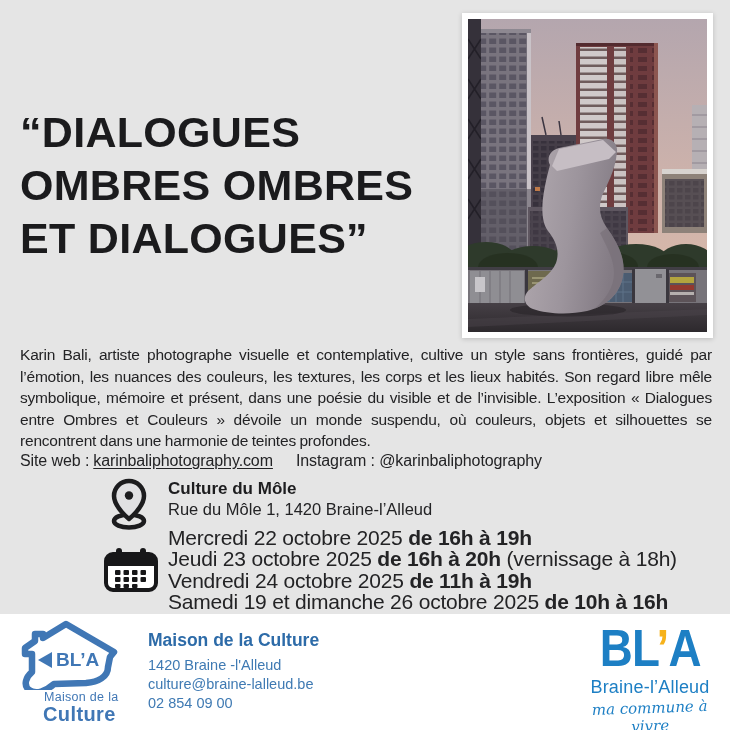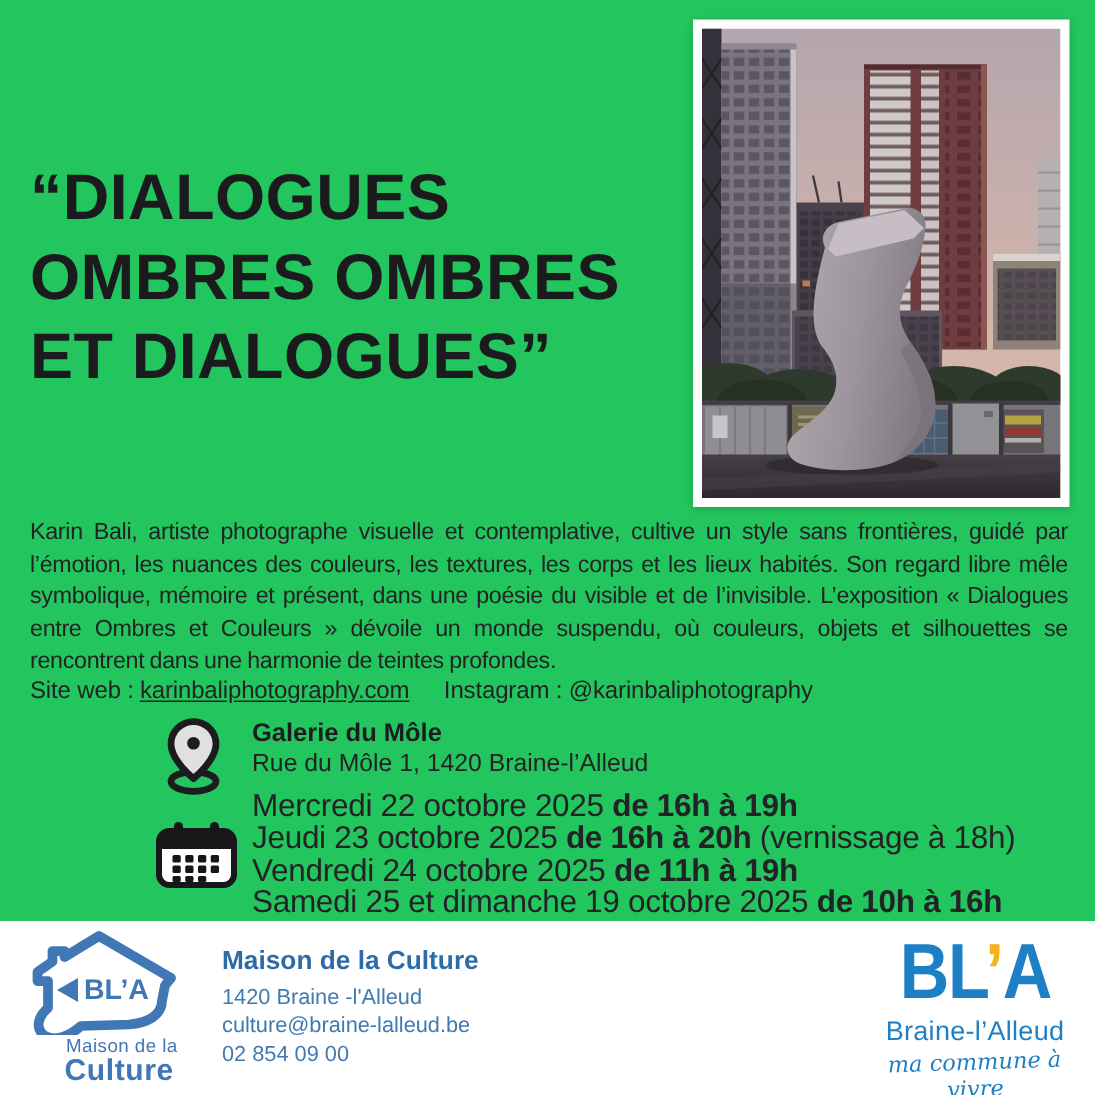--- a/index.html
+++ b/index.html
@@ -1,17 +1,17 @@
 <!DOCTYPE html>
 <html><head>
 <meta charset="utf-8">
 <style>
   html,body{margin:0;padding:0;}
   body{font-family:"Liberation Sans", sans-serif;}
-  #poster{position:relative;width:730px;height:730px;background:#22c55e;overflow:hidden;}
+  #poster{position:relative;width:730px;height:730px;background:#e5e5e5;overflow:hidden;}
 
   
   .photo-frame{position:absolute;left:462px;top:13px;width:251px;height:325px;background:#ffffff;
     box-shadow:0 1px 5px rgba(0,0,0,.18);}
   .photo-frame svg{position:absolute;left:6px;top:6px;display:block;}
 
   
   .title{position:absolute;left:20px;top:106px;width:440px;color:#1b1b1d;
     font-size:43px;font-weight:bold;line-height:53px;letter-spacing:.3px;}
   .author{position:absolute;left:21px;top:287px;color:#1f1f21;font-size:30px;font-weight:400;}
@@ -193,21 +193,21 @@
 
   <div class="webline">
     <span>Site web :</span><span class="lnk">karinbaliphotography.com</span><span>Instagram : @karinbaliphotography</span>
   </div>
 
   <svg class="pin" width="46" height="52" viewBox="0 0 46 52">
     <ellipse cx="23" cy="43" rx="15" ry="6.5" fill="none" stroke="#1c1c1e" stroke-width="4.5"></ellipse>
     <path d="M23,3 C14.7,3 8,9.7 8,18 C8,29 23,41 23,41 C23,41 38,29 38,18 C38,9.7 31.3,3 23,3 Z" fill="#e0e0e2" stroke="#1c1c1e" stroke-width="4.5" stroke-linejoin="round"></path>
     <circle cx="23" cy="17.5" r="4.2" fill="#1c1c1e"></circle>
   </svg>
-  <div class="venue-name">Galerie du Môle</div>
+  <div class="venue-name">Culture du Môle</div>
   <div class="venue-addr">Rue du Môle 1, 1420 Braine-l’Alleud</div>
 
   <svg class="cal" width="56" height="46" viewBox="0 0 56 46">
     <rect x="3" y="7" width="50" height="36" rx="7" fill="#ffffff" stroke="#171719" stroke-width="4"></rect>
     <path d="M10,7 H46 A7,7 0 0 1 53,14 V19 H3 V14 A7,7 0 0 1 10,7 Z" fill="#171719"></path>
     <rect x="13" y="1" width="6" height="11" rx="3" fill="#171719"></rect>
     <rect x="37" y="1" width="6" height="11" rx="3" fill="#171719"></rect>
     <g fill="#171719">
       <rect x="12" y="23" width="5.5" height="5" rx="1"></rect>
         <rect x="20.5" y="23" width="5.5" height="5" rx="1"></rect>
@@ -219,21 +219,21 @@
         <rect x="37.5" y="30" width="5.5" height="5" rx="1"></rect>
       <rect x="12" y="37" width="5.5" height="4" rx="1"></rect>
         <rect x="20.5" y="37" width="5.5" height="4" rx="1"></rect>
         <rect x="29" y="37" width="5.5" height="4" rx="1"></rect>
     </g>
   </svg>
   <div class="sched">
     <div><span>Mercredi 22 octobre 2025 </span><b>de 16h à 19h</b><span></span></div>
     <div><span>Jeudi 23 octobre 2025 </span><b>de 16h à 20h</b><span> (vernissage à 18h)</span></div>
     <div><span>Vendredi 24 octobre 2025 </span><b>de 11h à 19h</b><span></span></div>
-    <div><span>Samedi 25 et dimanche 19 octobre 2025 </span><b>de 10h à 16h</b><span></span></div>
+    <div><span>Samedi 19 et dimanche 26 octobre 2025 </span><b>de 10h à 16h</b><span></span></div>
   </div>
 
   <div class="footer">
 
     <div class="logo-left">
       <svg width="112" height="70" viewBox="0 0 112 70">
         <path d="M54,4 L102,32 L98,37 L96,47 C96,57 86,62 74,63 L42,64 C34,71 24,75 17,70 C11,65 14,57 20,52 L20,34 L13,34 L13,28 L23,21 L23,14 L31,14 L31,18 Z" fill="none" stroke="#4077b5" stroke-width="6.5" stroke-linejoin="round" stroke-linecap="round"></path>
         <path d="M26,40 L40,32 L40,48 Z" fill="#4077b5"></path>
         <text x="44" y="46" font-size="19" font-weight="bold" fill="#4077b5">BL’A</text>
       </svg>

